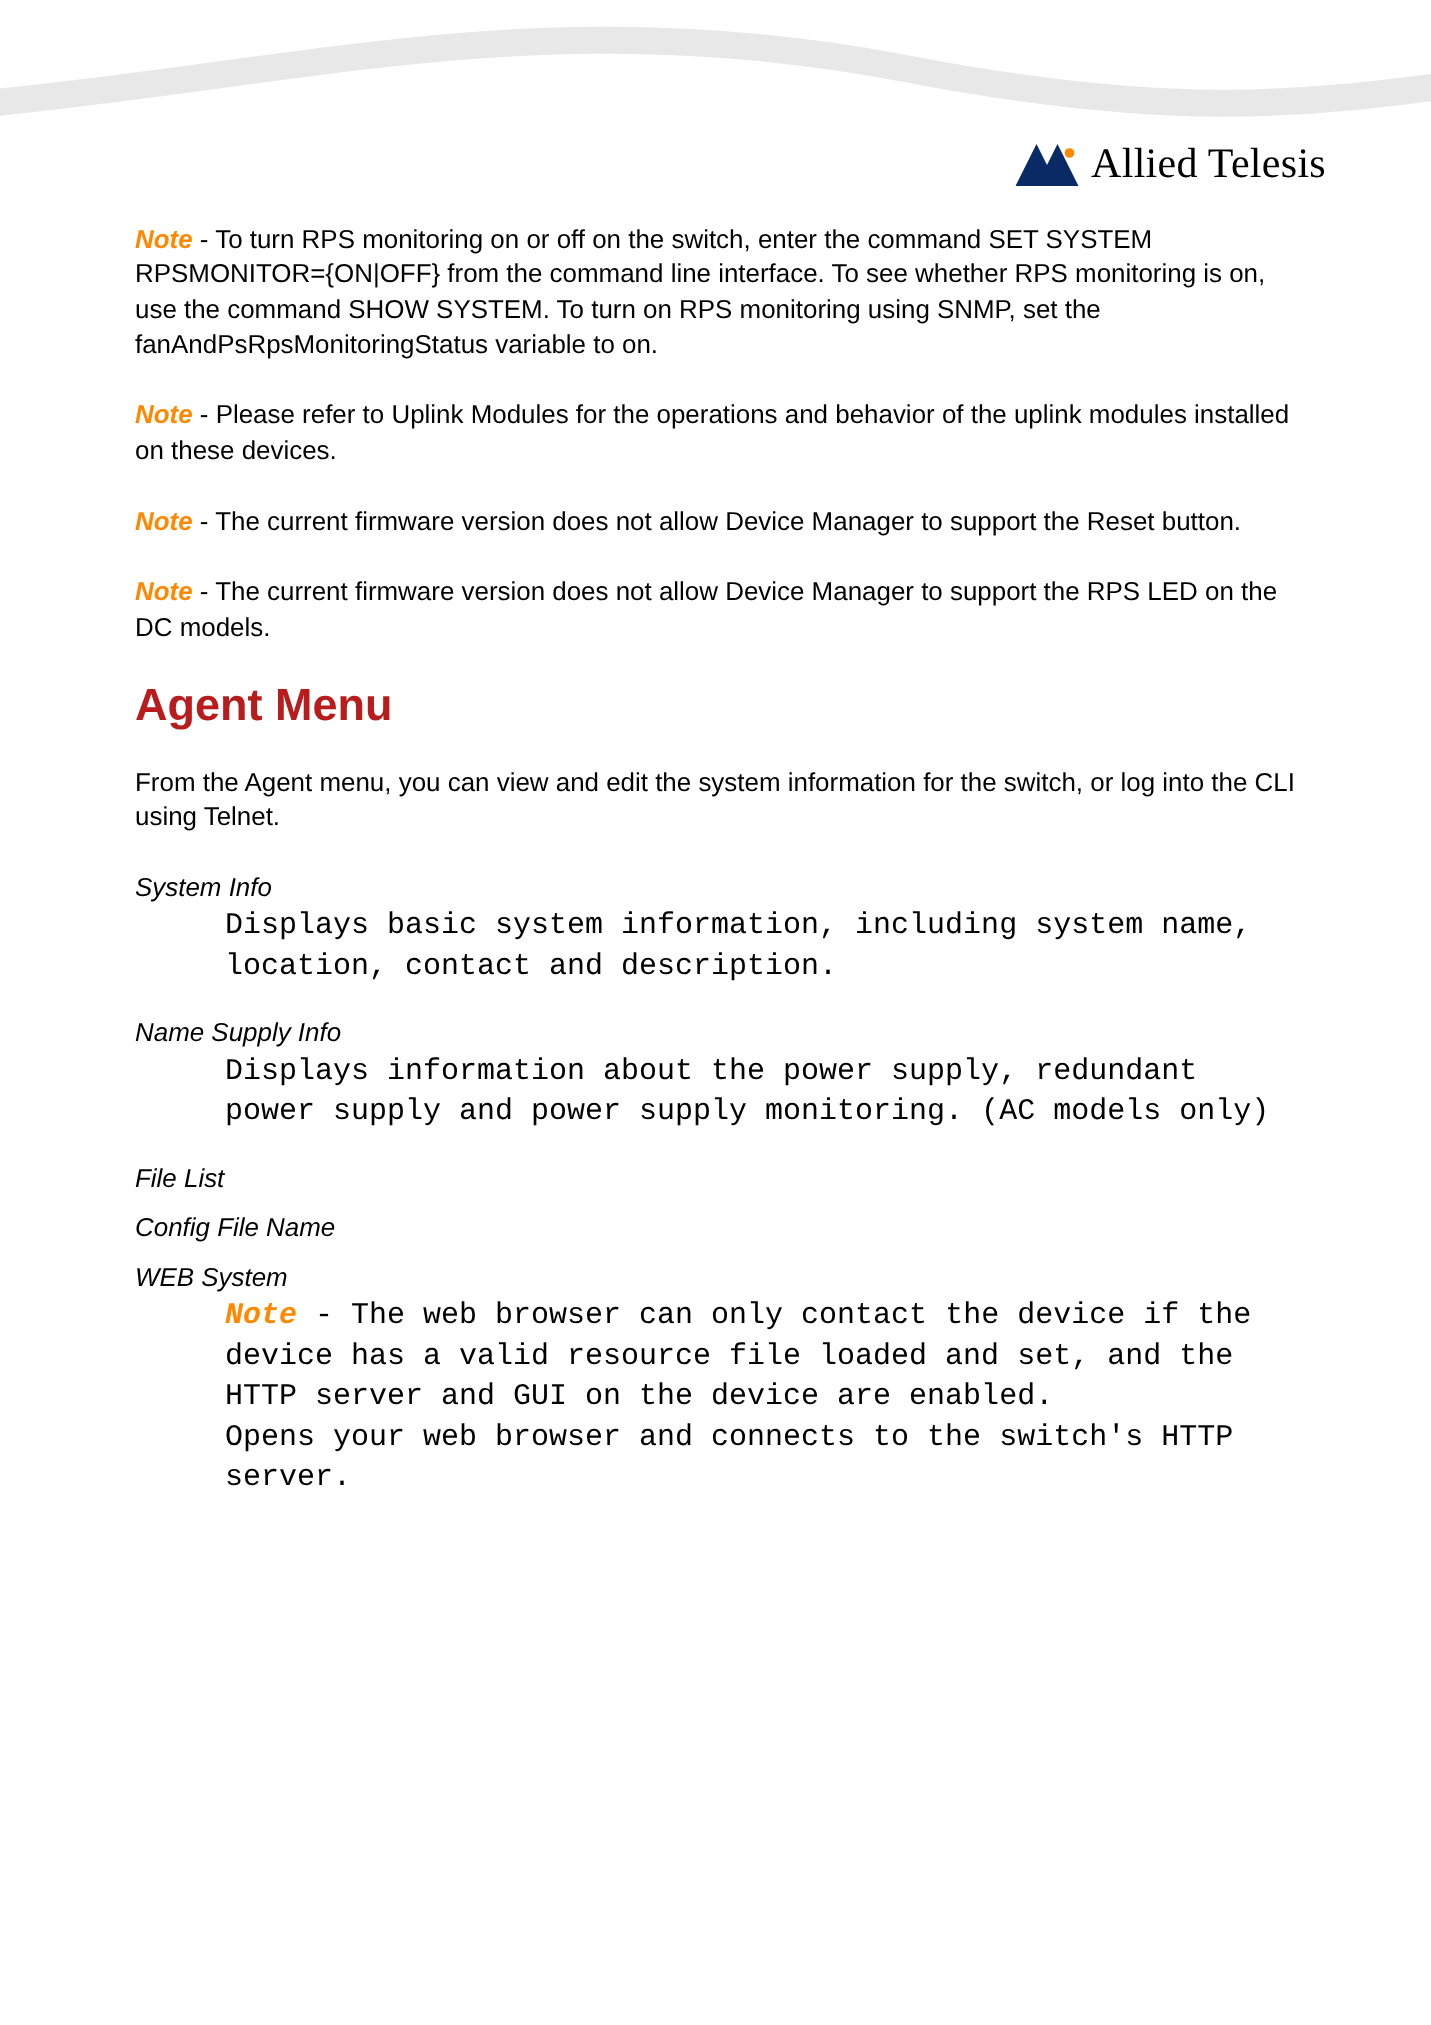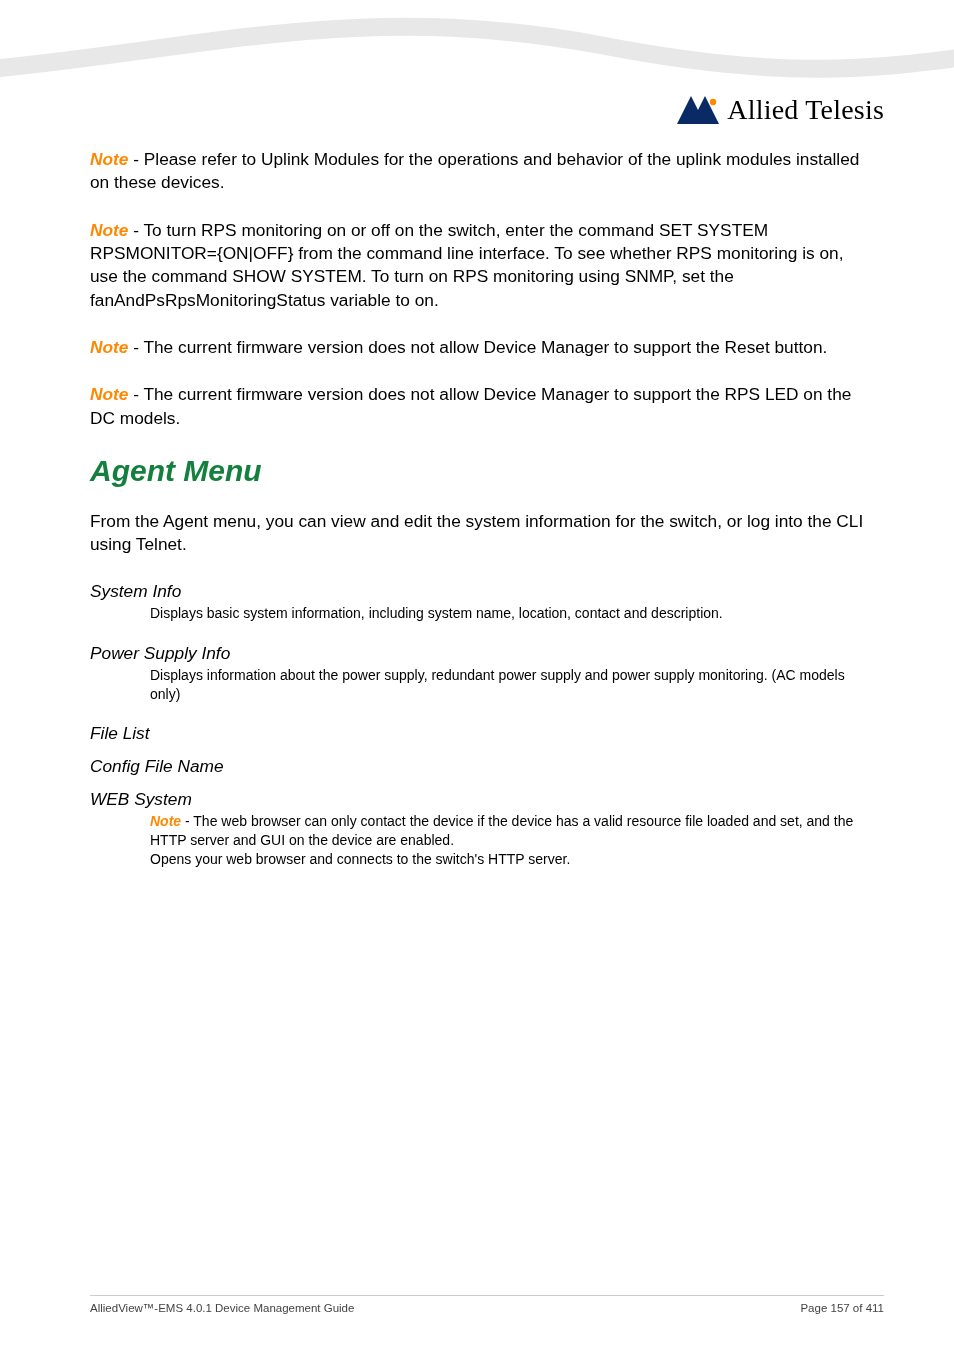--- a/index.html
+++ b/index.html
@@ -5,23 +5,23 @@
   * { box-sizing: border-box; margin: 0; padding: 0; }
   html, body { width: 954px; height: 1350px; background: #fff; font-family: "Gill Sans", "Gill Sans MT", "Segoe UI", sans-serif; color: #000; }
   .page { position: relative; width: 954px; height: 1350px; }
   .header-swoosh { position: absolute; top: 0; left: 0; width: 954px; height: 145px; pointer-events: none; }
   .logo-row { position: absolute; top: 94px; right: 70px; display: flex; align-items: center; gap: 8px; }
   .logo-mark { width: 42px; height: 28px; }
   .logo-text { font-family: "Times New Roman", serif; font-size: 28px; letter-spacing: 0.2px; color: #000; white-space: nowrap; }
   .content { position: absolute; top: 148px; left: 90px; width: 780px; }
   .para { font-size: 17.3px; line-height: 1.35; margin-bottom: 24px; }
   .note-label { font-style: italic; color: #ff8800; font-weight: 600; }
-  .h2 { font-size: 30px; font-weight: 700; color: #15803d; margin: 8px 0 22px 0; font-style: italic; }
+  .h2 { font-size: 30px; font-weight: 700; color: #b91c1c; margin: 8px 0 22px 0; }
   .term { font-style: italic; font-size: 17.3px; margin-top: 12px; margin-bottom: 2px; }
-  .defn { font-size: 14px; line-height: 1.35; margin-left: 60px; margin-bottom: 20px; }
+  .defn { font-size: 20px; line-height: 1.35; margin-left: 60px; margin-bottom: 20px; font-family: Liberation Mono, monospace; }
   .footer { position: absolute; bottom: 36px; left: 90px; right: 70px; }
   .footer-rule { border: none; border-top: 1px solid #ccc; margin-bottom: 6px; }
   .footer-row { display: flex; justify-content: space-between; font-size: 11.5px; color: #444; }
 </style>
 </head>
 <body>
 
 <div class="page">
 
   <svg class="header-swoosh" viewBox="0 0 954 145" preserveAspectRatio="none">
@@ -35,61 +35,54 @@
       <polygon points="0,28 14,0 28,28" fill="#0a2a66"></polygon>
       <polygon points="14,28 28,0 42,28" fill="#0a2a66"></polygon>
       <circle cx="36" cy="6" r="3.2" fill="#ff8800"></circle>
     </svg>
     <span class="logo-text">Allied Telesis</span>
   </div>
 
   <div class="content">
 
     <p class="para">
-      <span class="note-label">Note</span><span> - Please refer to Uplink Modules for the operations and behavior of the uplink modules installed on these devices.</span>
+      <span class="note-label">Note</span><span> - To turn RPS monitoring on or off on the switch, enter the command SET SYSTEM RPSMONITOR={ON|OFF} from the command line interface. To see whether RPS monitoring is on, use the command SHOW SYSTEM. To turn on RPS monitoring using SNMP, set the fanAndPsRpsMonitoringStatus variable to on.</span>
     </p>
 
     <p class="para">
-      <span class="note-label">Note</span><span> - To turn RPS monitoring on or off on the switch, enter the command SET SYSTEM RPSMONITOR={ON|OFF} from the command line interface. To see whether RPS monitoring is on, use the command SHOW SYSTEM. To turn on RPS monitoring using SNMP, set the fanAndPsRpsMonitoringStatus variable to on.</span>
+      <span class="note-label">Note</span><span> - Please refer to Uplink Modules for the operations and behavior of the uplink modules installed on these devices.</span>
     </p>
 
     <p class="para">
       <span class="note-label">Note</span><span> - The current firmware version does not allow Device Manager to support the Reset button.</span>
     </p>
 
     <p class="para">
       <span class="note-label">Note</span><span> - The current firmware version does not allow Device Manager to support the RPS LED on the DC models.</span>
     </p>
 
     <h2 class="h2">Agent Menu</h2>
 
     <p class="para">From the Agent menu, you can view and edit the system information for the switch, or log into the CLI using Telnet.</p>
 
     <p class="term">System Info</p>
     <p class="defn">Displays basic system information, including system name, location, contact and description.</p>
 
-    <p class="term">Power Supply Info</p>
+    <p class="term">Name Supply Info</p>
     <p class="defn">Displays information about the power supply, redundant power supply and power supply monitoring. (AC models only)</p>
 
     <p class="term">File List</p>
 
     <p class="term">Config File Name</p>
 
 
     <p class="term">WEB System</p>
     <div class="defn">
       <p>
         <span class="note-label">Note</span><span> - The web browser can only contact the device if the device has a valid resource file loaded and set, and the HTTP server and GUI on the device are enabled.</span>
       </p>
       <p style="margin-bottom:20px;">Opens your web browser and connects to the switch's HTTP server.</p>
     </div>
 
   </div>
 
-  <div class="footer">
-    <hr class="footer-rule">
-    <div class="footer-row">
-      <span>AlliedView™-EMS 4.0.1 Device Management Guide</span>
-      <span>Page 157 of 411</span>
-    </div>
-  </div>
 
 </div>
 
 </body></html>

